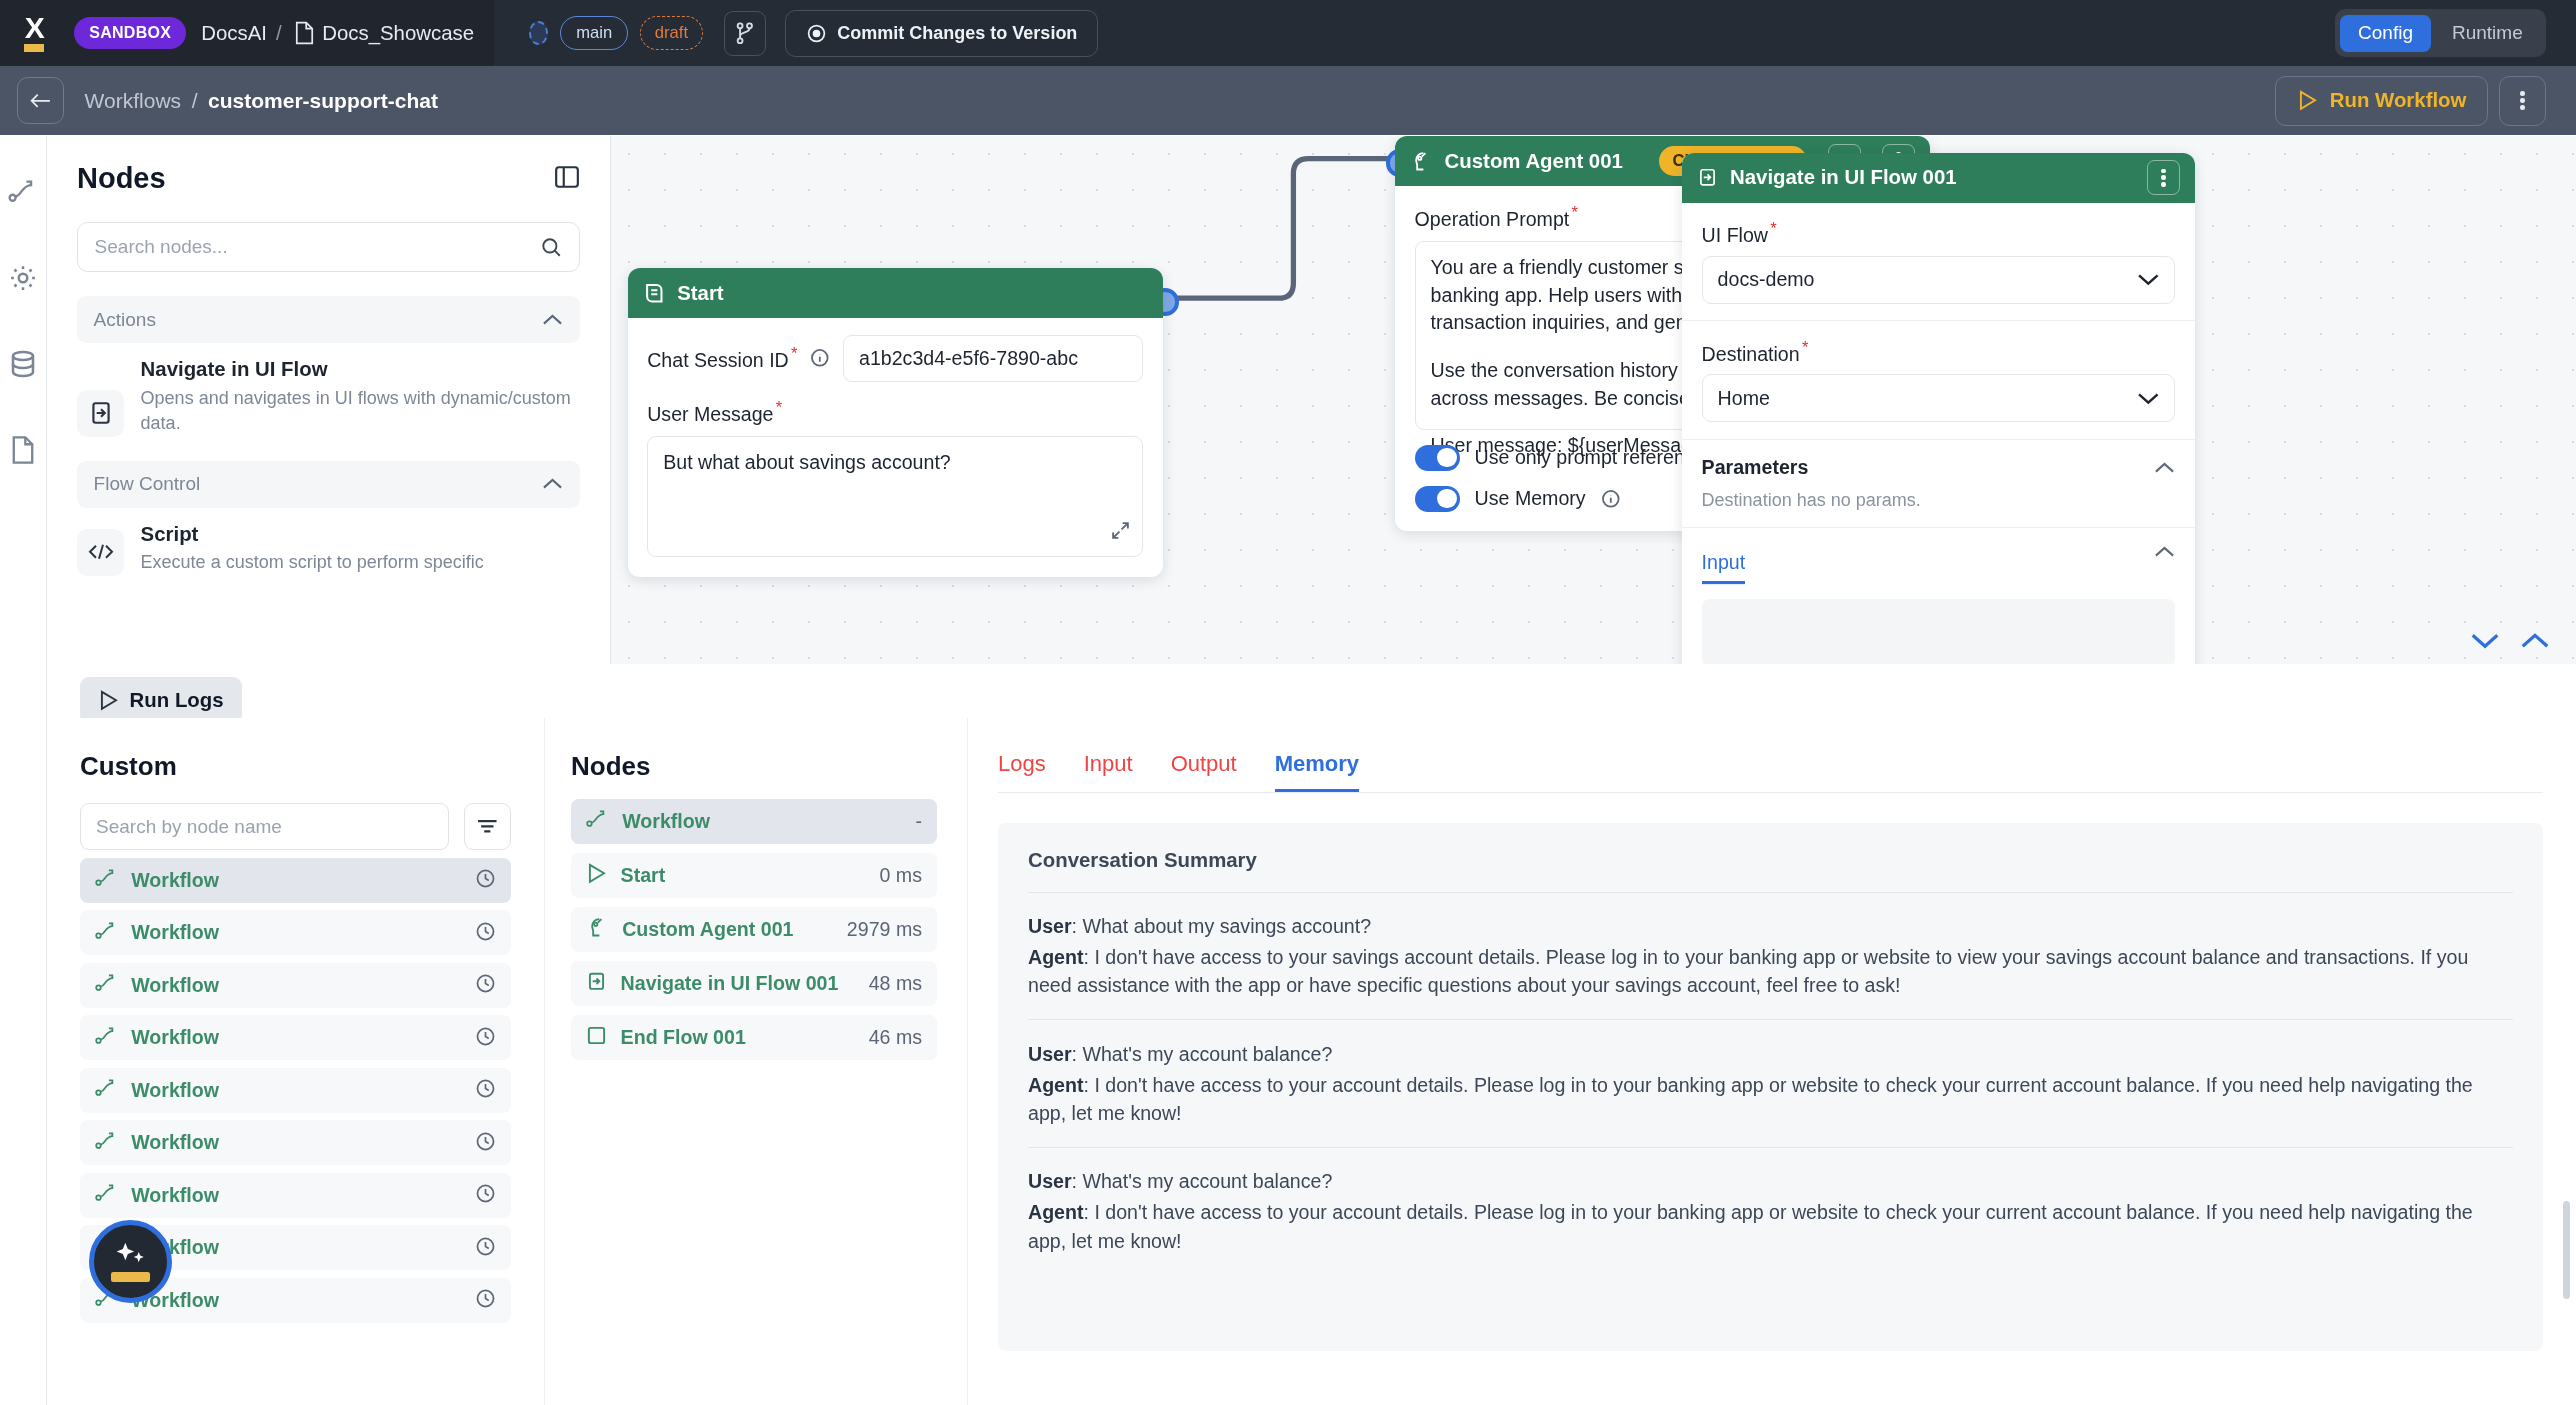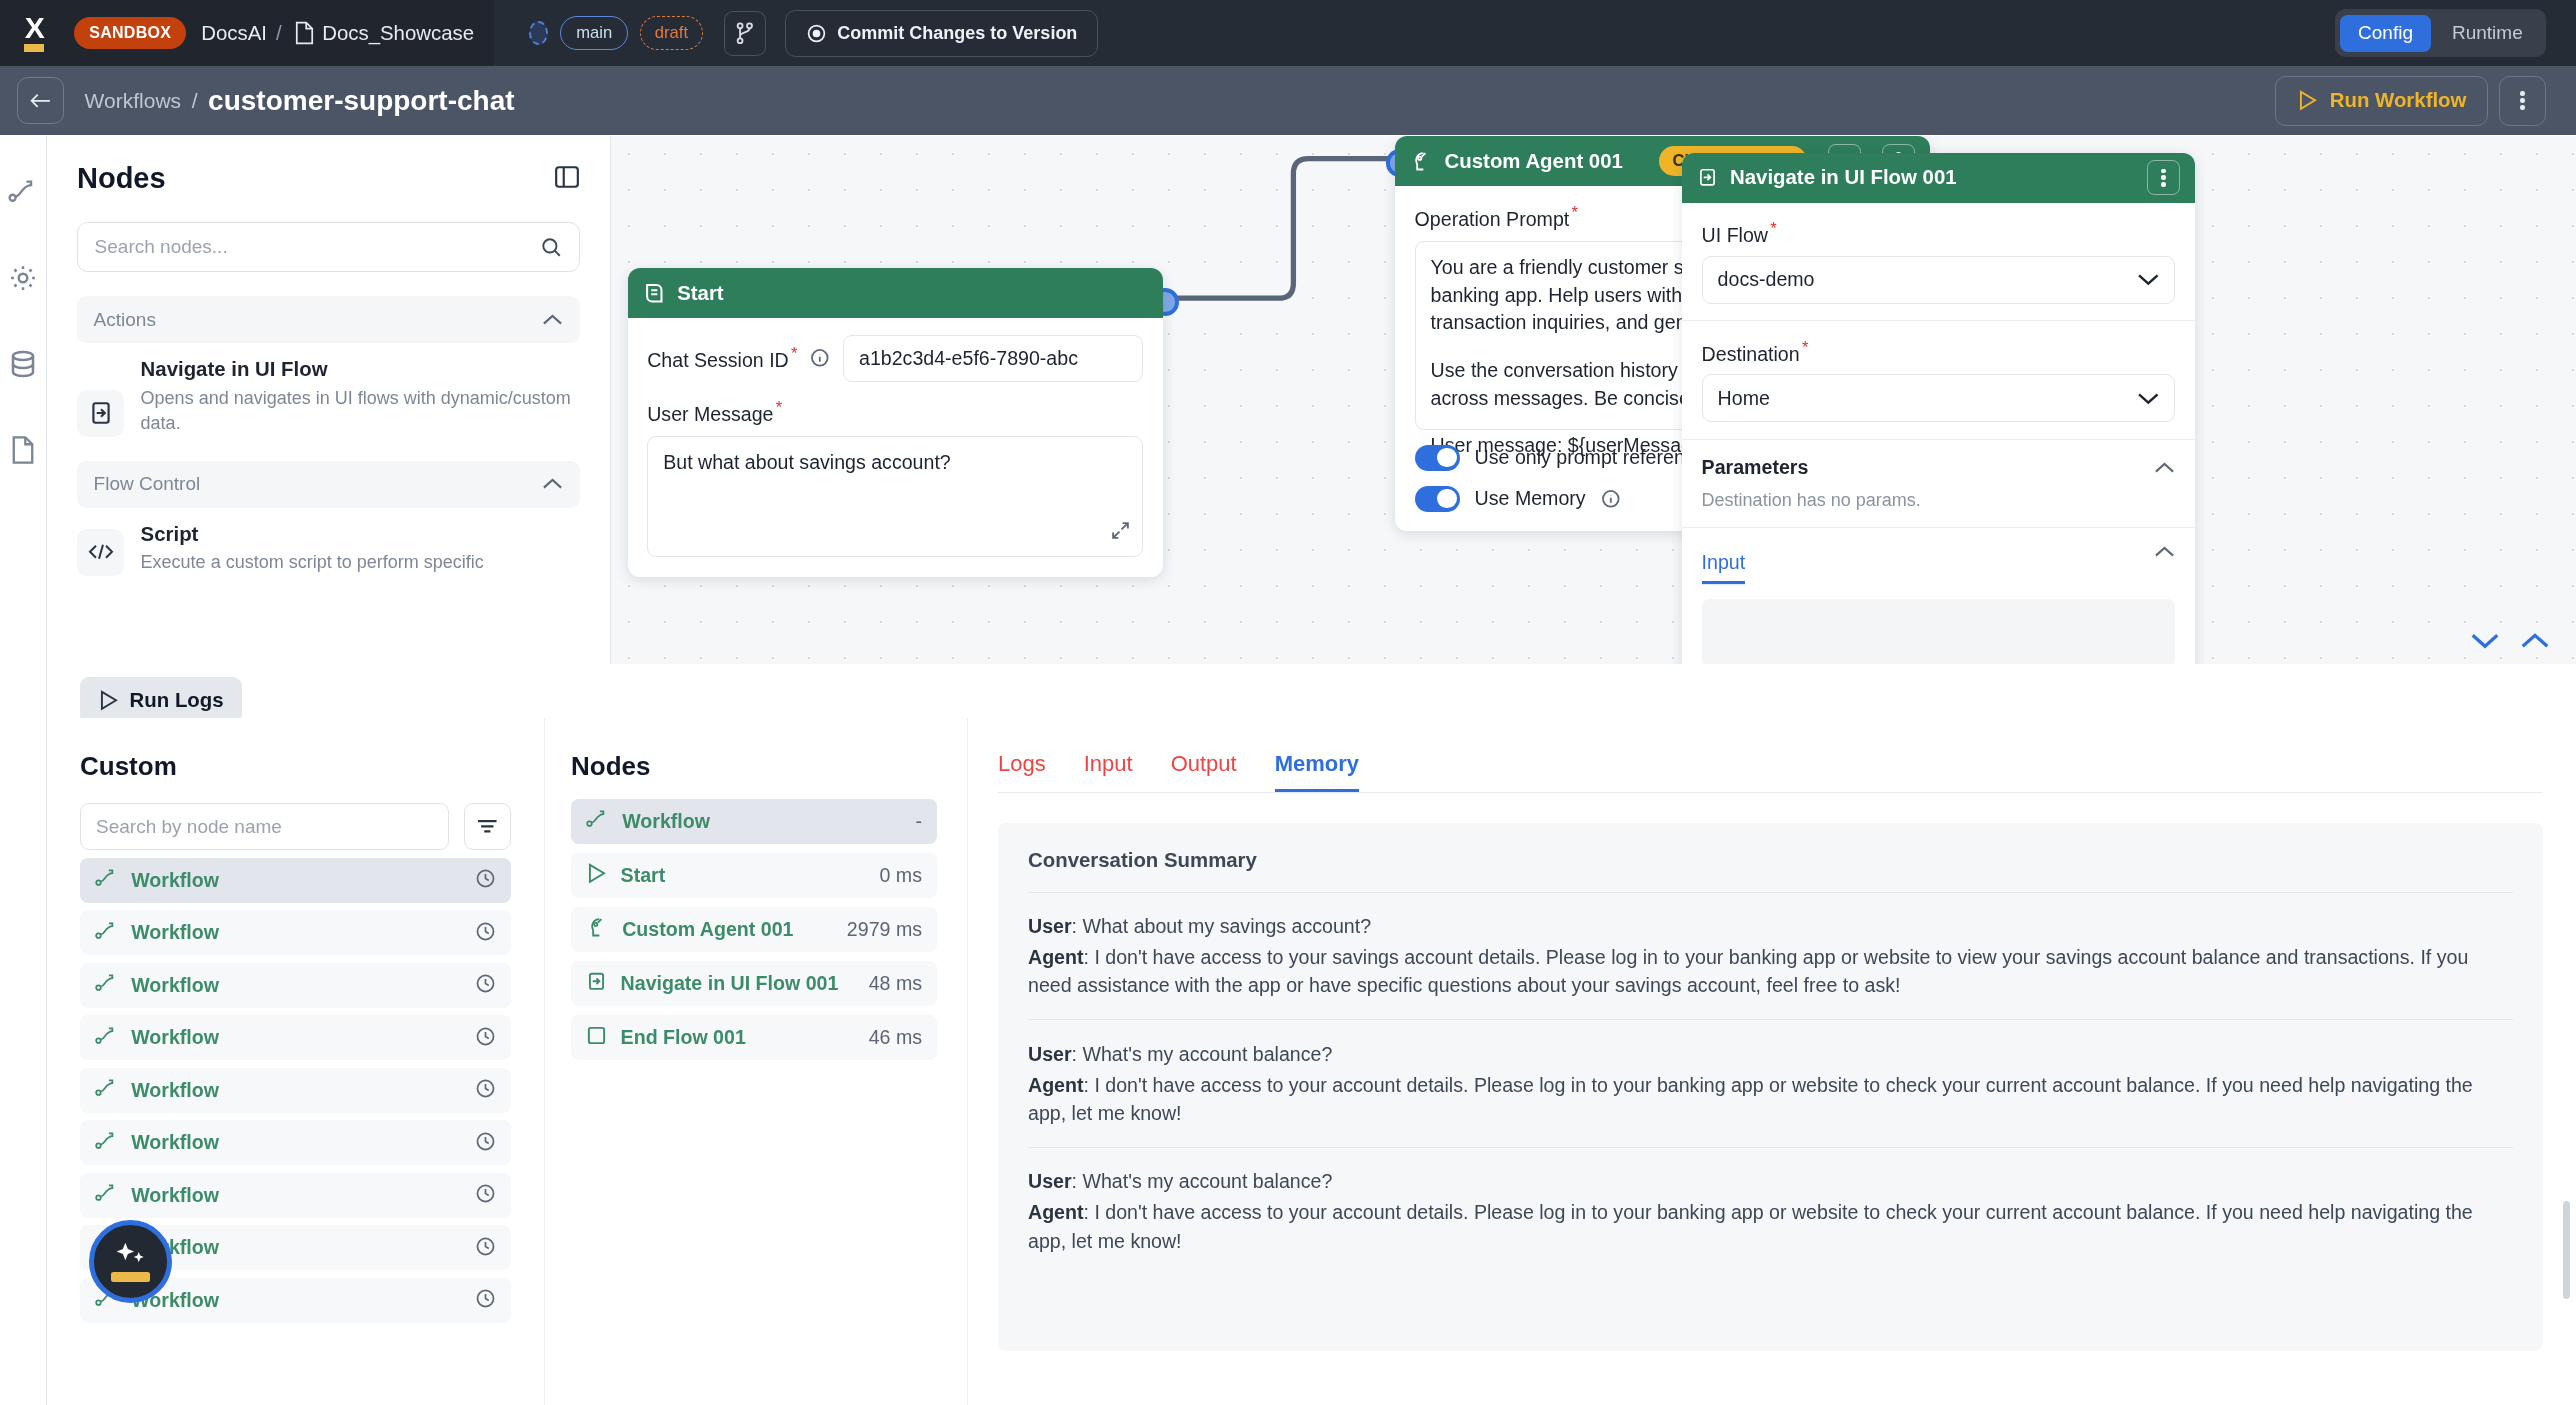--- a/index.html
+++ b/index.html
@@ -20,21 +20,21 @@
     display: flex; align-items: center; height: 66px;
     background: #21262e; padding-left: 16.6px; padding-right: 19.6px;
   }
   .logo-x {
     width: 35px; height: 39px; position: relative; margin-right: 22.6px;
     display: flex; flex-direction: column; align-items: center; justify-content: flex-start;
   }
   .logo-x .glyph { color: #ffffff; font-size: 30px; font-weight: 700; line-height: 27px; letter-spacing: -1.5px;}
   .logo-x .bar { width: 19.6px; height: 7.5px; background: #e9b949; margin-top: 3.8px; }
   .sandbox-pill {
-    background: #c2410c; color: #ffffff; font-size: 16px; font-weight: 700;
+    background: #6d28d9; color: #ffffff; font-size: 16px; font-weight: 700;
     padding: 6.8px 15px; border-radius: 753px; letter-spacing: 0.3px;
   }
   .crumb-txt { color: #e7eaef; font-size: 20.4px; margin-left: 15px; }
   .crumb-sep { color: #8f98a6; font-size: 20.4px; margin: 0 9px; }
   .folder-icon { margin-left: 3px; margin-right: 7.5px; display: inline-flex; }
   .topbar-mid { display: flex; align-items: center; padding-left: 35px; gap: 12px; }
   .dot-blue {
     width: 19.6px; height: 24px; border-radius: 50%;
     background: #2b3a56; border: 2.3px dashed #4a7fd6;
   }
@@ -69,21 +69,21 @@
   .subhead {
     position: absolute; left: 0; top: 66px; width: 2576px; height: 69px;
     background: #4c5566; display: flex; align-items: center; padding-left: 16.6px;
   }
   .back-btn {
     width: 47px; height: 47px; border: 1.5px solid #707b8d; border-radius: 10.6px;
     display: flex; align-items: center; justify-content: center; cursor: pointer;
   }
   .bc-workflows { color: #c0c7d2; font-size: 21px; margin-left: 21px; }
   .bc-sep { color: #c0c7d2; font-size: 21px; margin: 0 10.6px; }
-  .bc-current { color: #ffffff; font-size: 28px; font-weight: 700; }
+  .bc-current { color: #ffffff; font-size: 21px; font-weight: 700; }
   .subhead-right { margin-left: auto; margin-right: 30px; display: flex; align-items: center; gap: 10.6px; }
   .run-wf-btn {
     border: 1.5px solid #6d7686; border-radius: 10.6px; height: 50px; padding: 0 21px;
     display: flex; align-items: center; gap: 12px; cursor: pointer;
     color: #f0b429; font-size: 20.4px; font-weight: 700;
   }
   .kebab-btn {
     border: 1.5px solid #6d7686; border-radius: 10.6px; width: 47px; height: 50px;
     display: flex; align-items: center; justify-content: center; cursor: pointer;
   }

